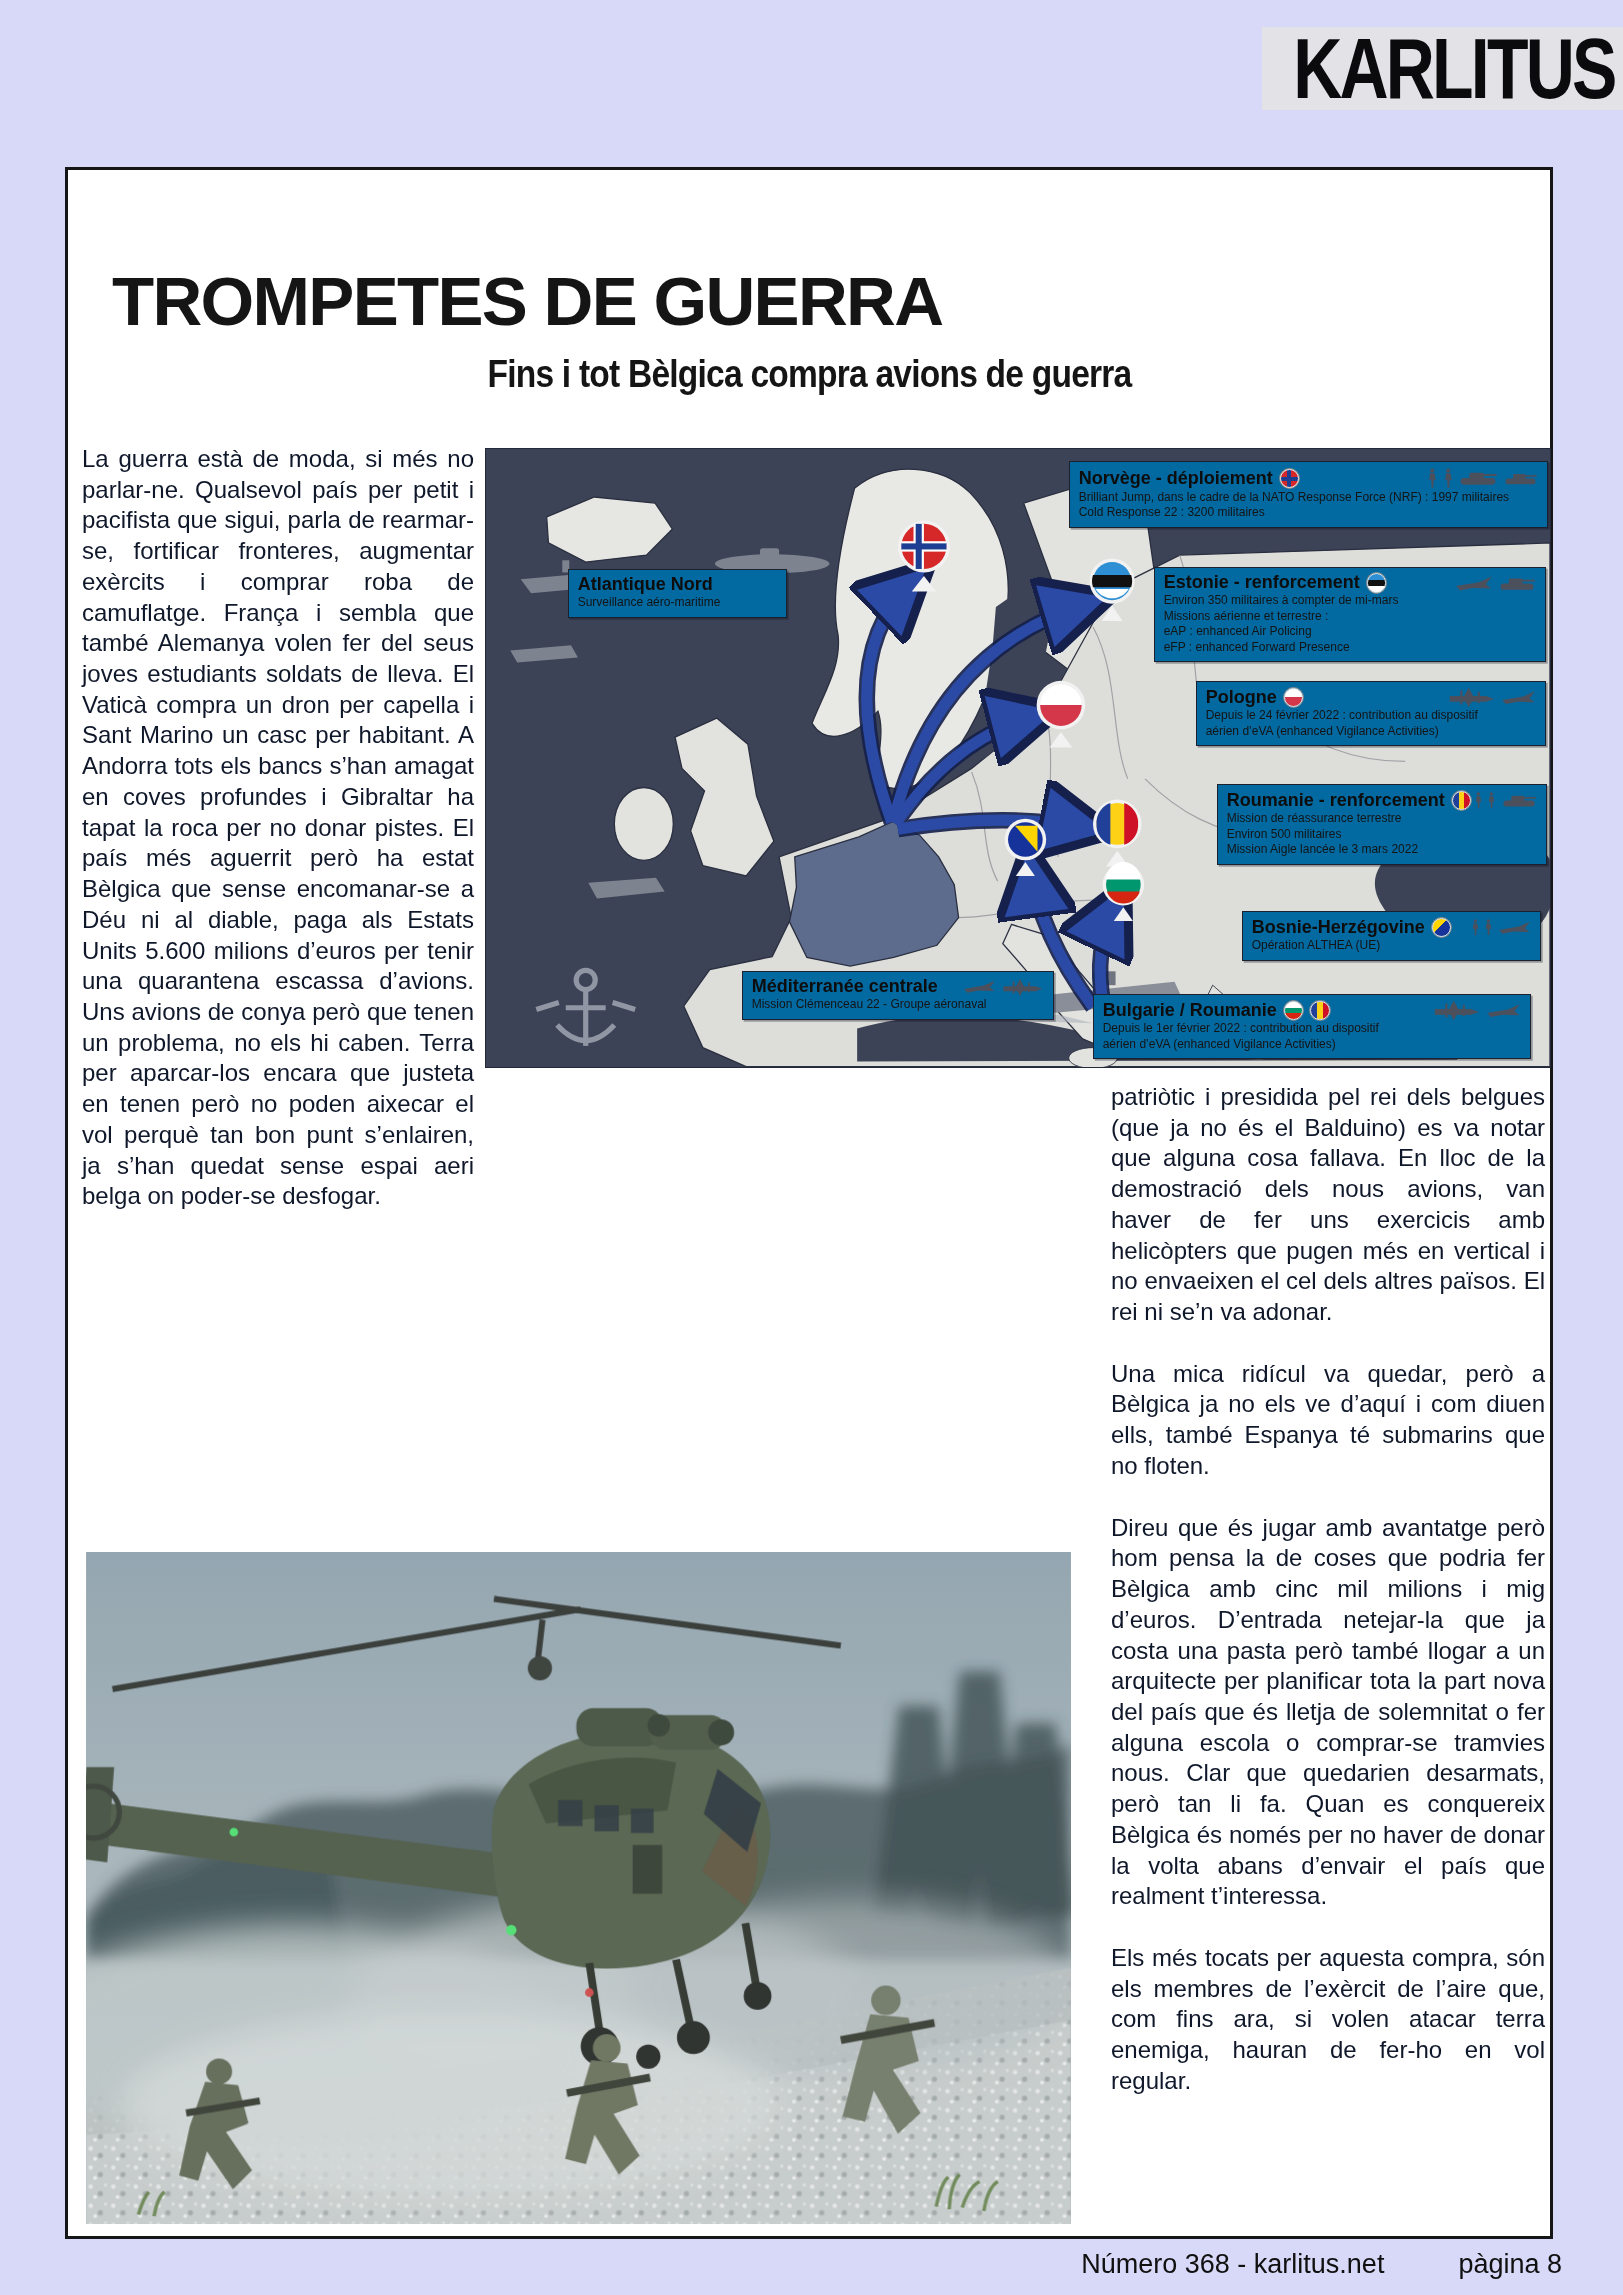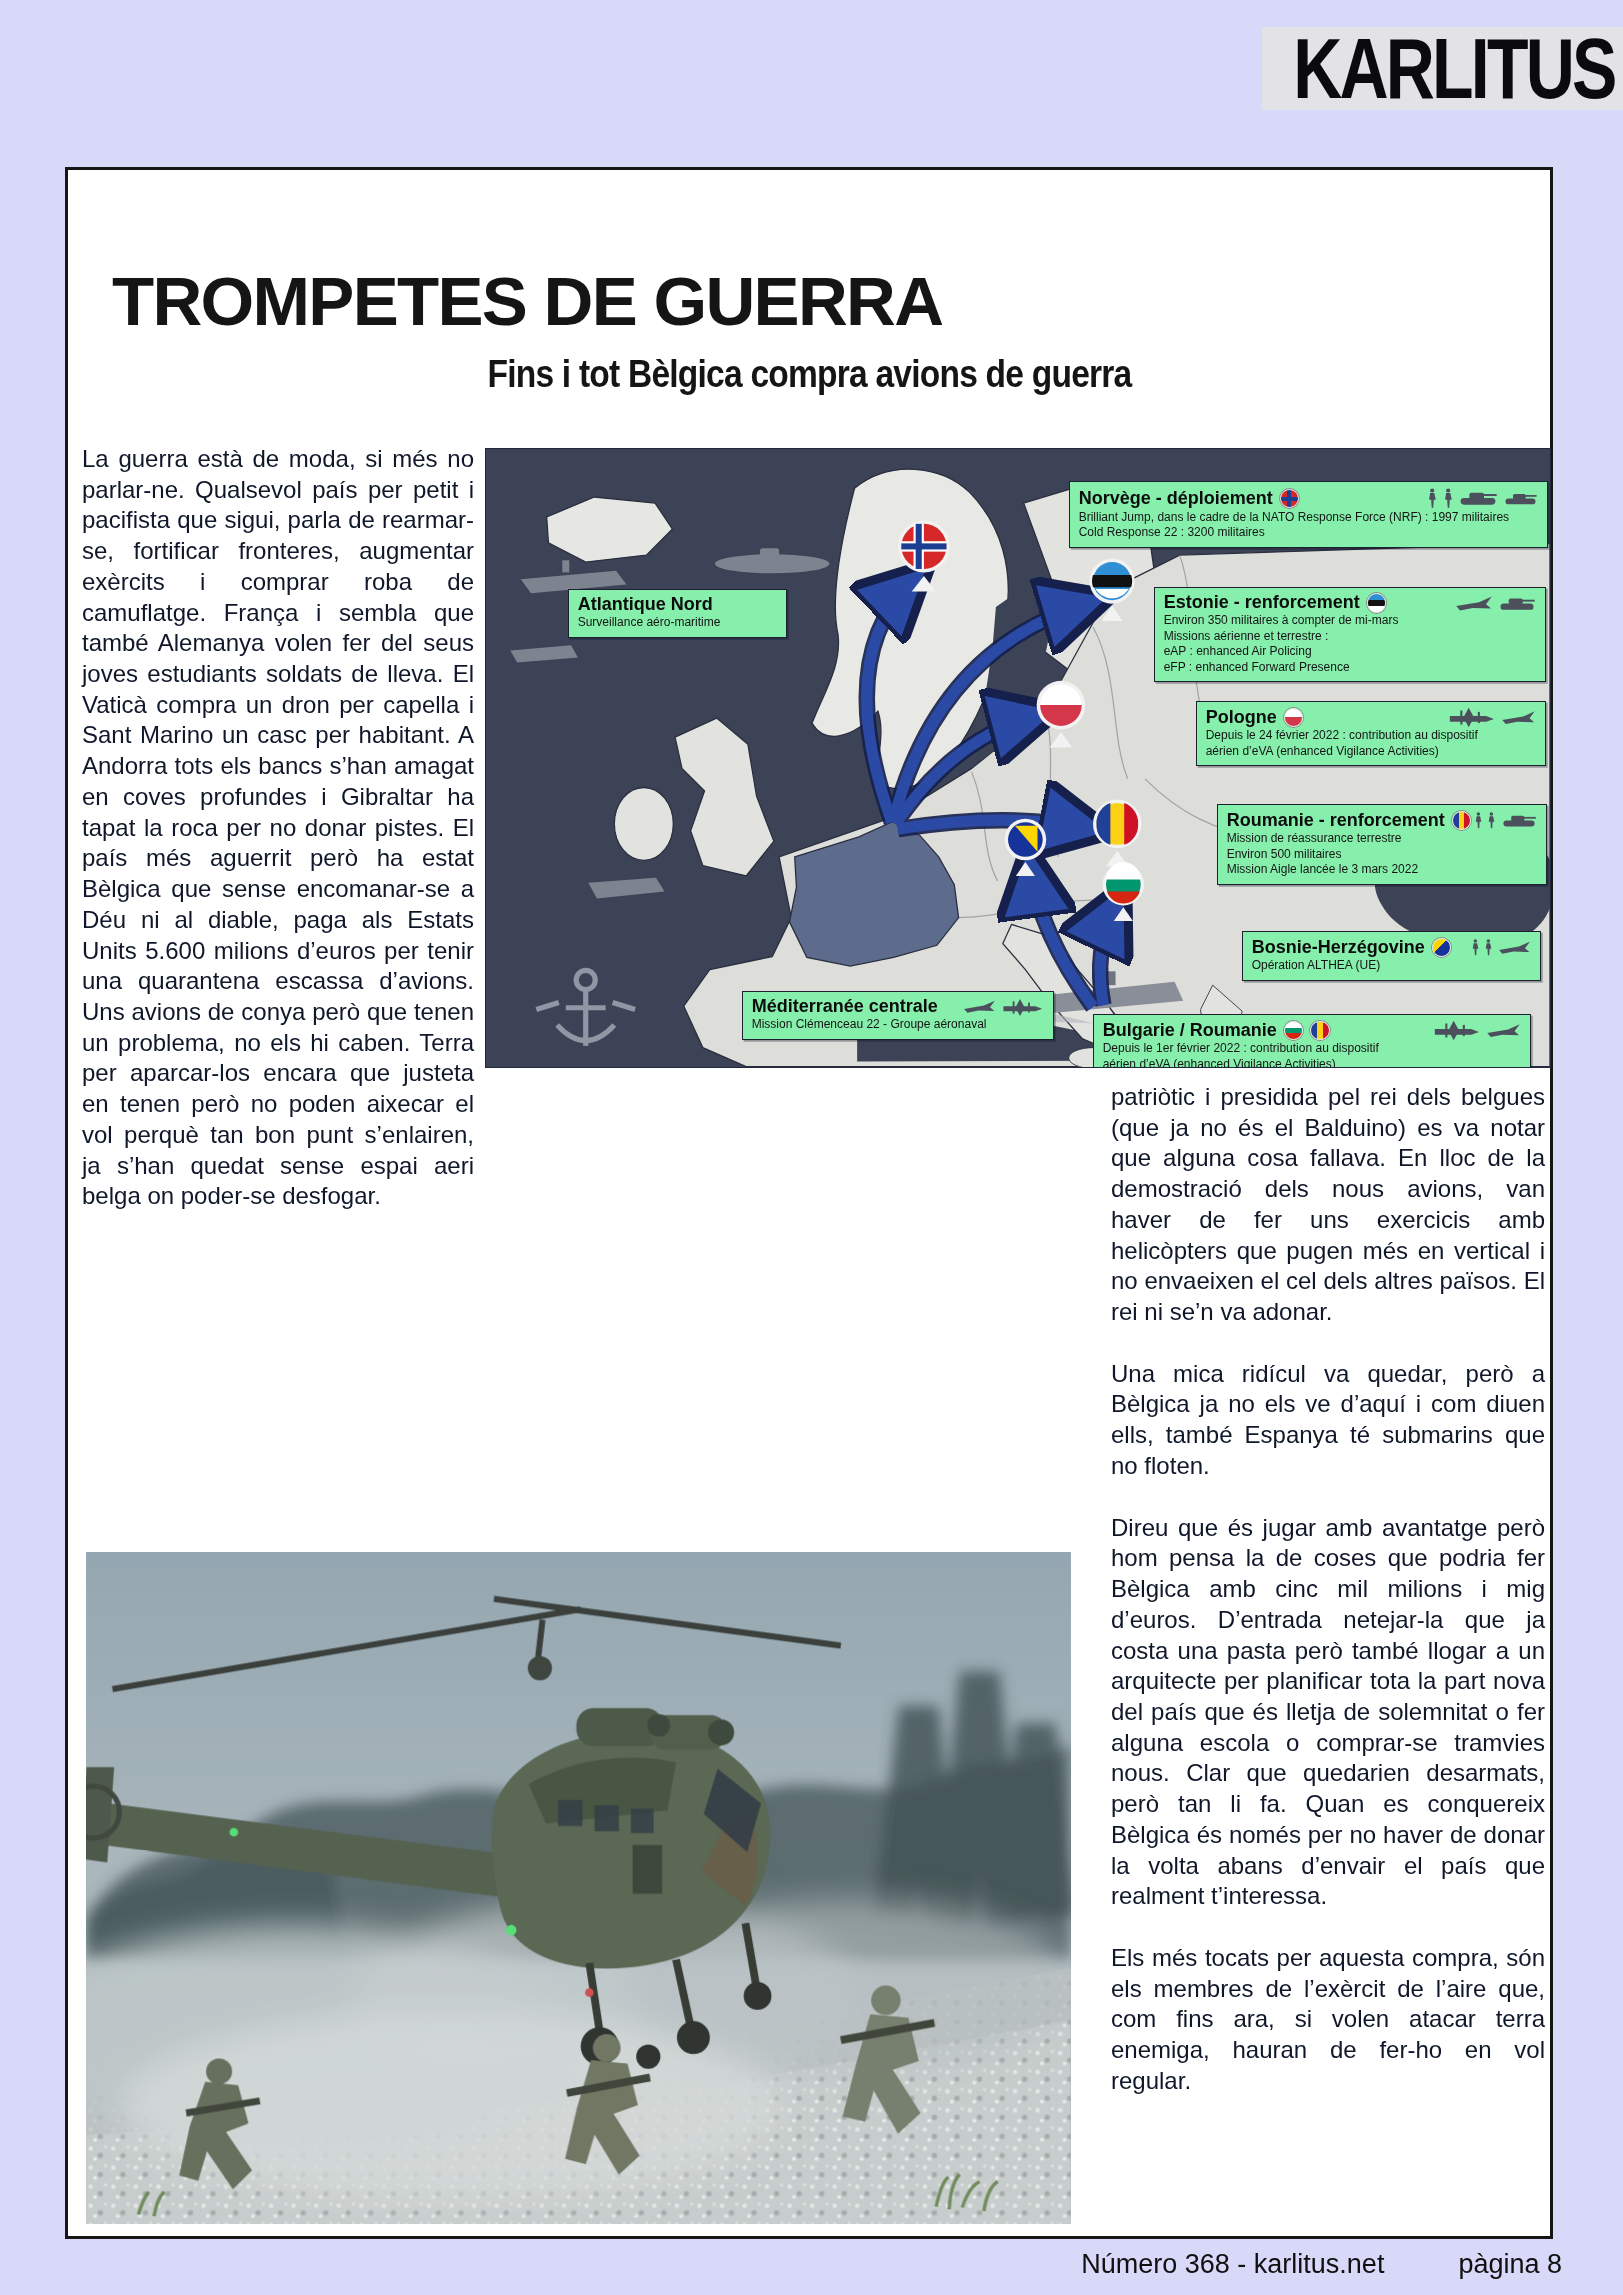--- a/index.html
+++ b/index.html
@@ -36,22 +36,22 @@
   .bodytext p{margin:0 0 31px 0;}
   .col-left{position:absolute;left:14px;top:274px;width:392px;}
   .col-right{position:absolute;left:1043px;top:912px;width:434px;}
   
   .map{
     position:absolute;left:417px;top:278px;width:1064px;height:618px;
     background:#3d4356;overflow:hidden;border:0.9px solid #23283a;
   }
   .map svg.map-art{position:absolute;left:0;top:0;}
   .callout{
-    position:absolute;background:#86efac;border:1.7px solid #1c2130;
-    padding:5.2px 8.7px 6px 8.7px;box-sizing:border-box;box-shadow:1.7px 1.7px 0 rgba(10,14,30,.35);margin-top:20px;
+    position:absolute;background:#0369a1;border:1.7px solid #1c2130;
+    padding:5.2px 8.7px 6px 8.7px;box-sizing:border-box;box-shadow:1.7px 1.7px 0 rgba(10,14,30,.35);
   }
   .callout-title{display:flex;align-items:center;gap:7px;font-size:18px;font-weight:bold;line-height:1.1;color:#0d0d0d;}
   .callout-line{font-size:12px;line-height:1.3;color:#141414;}
   .pin{width:17.4px;height:17.4px;border-radius:50%;border:1.7px solid #e8e8e8;box-shadow:0 0 0 0.9px #8a8a8a;flex:0 0 auto;}
   .flag-no{background:
       linear-gradient(to bottom,rgba(0,0,0,0) 40%,#1c3f94 40%,#1c3f94 62%,rgba(0,0,0,0) 62%),
       linear-gradient(to right,rgba(0,0,0,0) 36%,#1c3f94 36%,#1c3f94 58%,rgba(0,0,0,0) 58%),#d62828;}
   .flag-ee{background:linear-gradient(#2f8fd4 34%,#111 34%,#111 67%,#fff 67%);}
   .flag-pl{background:linear-gradient(#fff 50%,#d4374a 50%);}
   .flag-ro{background:linear-gradient(90deg,#21409a 34%,#fcd116 34%,#fcd116 67%,#ce1126 67%);}

